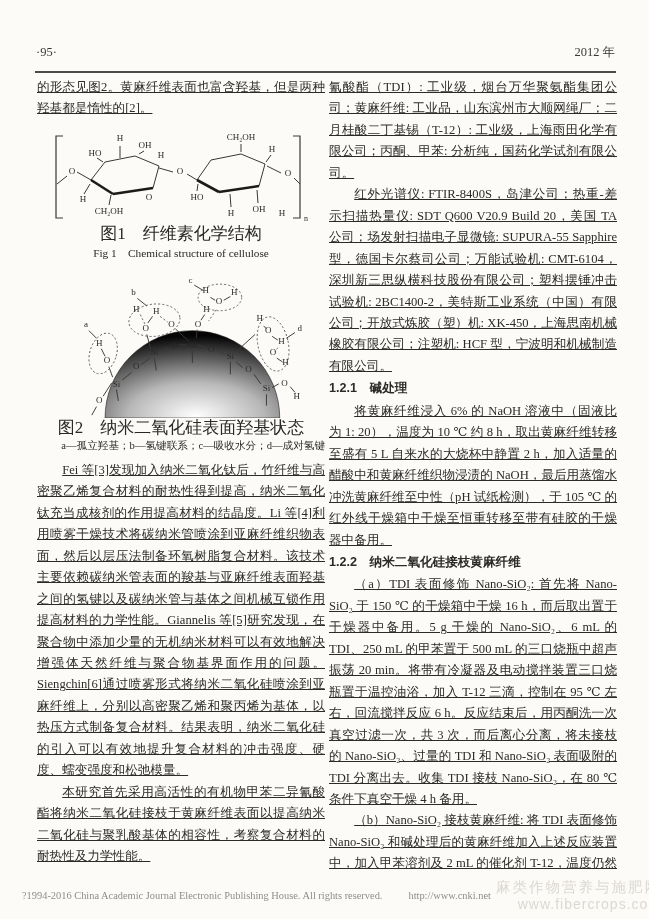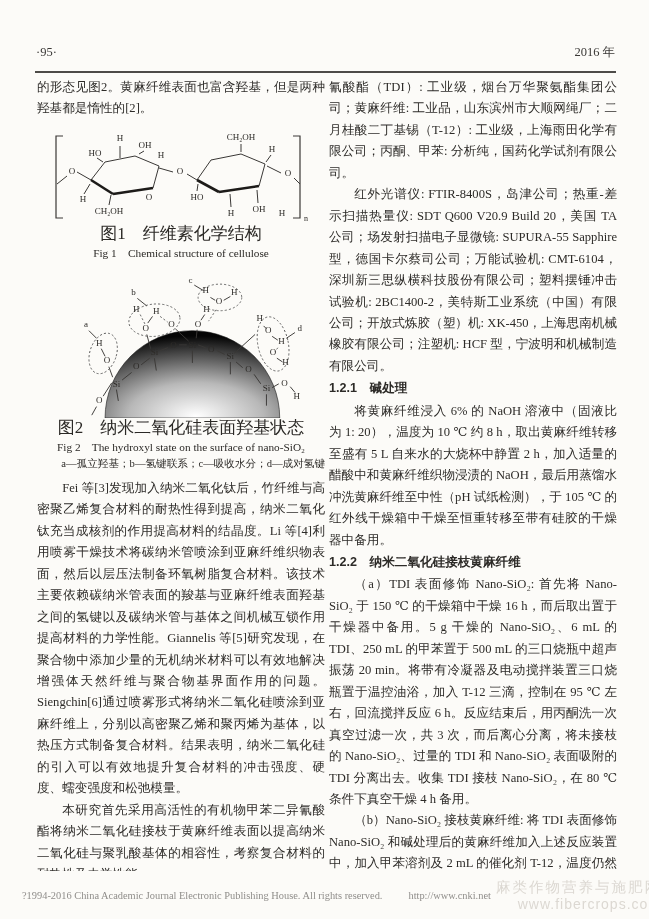--- a/index.html
+++ b/index.html
@@ -11,21 +11,21 @@
   
   .header{position:absolute;top:44px;left:36px;right:34px;height:22px;
     display:flex;align-items:baseline;justify-content:space-between;font-size:12.5px;color:#3a3836;}
   .journal-title{letter-spacing:11px;font-size:13.5px;padding-left:11px;}
   .header-rule{position:absolute;top:71px;left:35px;right:33px;height:2px;background:#4d4b48;}
   
   .col{position:absolute;top:77px;width:288px;height:794px;overflow:hidden;
     font-size:12.6px;line-height:21.45px;text-align:justify;}
   .col-left{left:37px;}
   .col-right{left:329px;}
-  .col p{margin:0;}
+  .col p{margin:0;text-decoration:underline;}
   .indent{text-indent:2em;}
   .sec-h2{font-family:"Liberation Sans","DejaVu Sans",sans-serif;font-weight:bold;font-size:12.6px;margin:1px 0;}
   
   .figure{margin:4px 0 6px 0;text-align:center;}
   .figure svg{display:block;margin:0 auto;}
   .fig-cap-zh{font-size:17px;line-height:20px;text-align:center;color:#2b2926;}
   .fig-cap-en{font-size:11.3px;line-height:18px;text-align:center;color:#2b2926;}
   .fig-legend{font-size:10.6px;line-height:16px;text-align:right;color:#2b2926;}
   svg text{font-family:"Liberation Serif","DejaVu Serif",serif;fill:#2d2b28;}
   .bond{stroke:#3a3836;stroke-width:1;fill:none;}
@@ -40,21 +40,21 @@
   .watermark .wm1{font-size:14.5px;letter-spacing:2px;}
   .watermark .wm2{font-size:14px;letter-spacing:1px;}
 </style>
 </head>
 <body>
 
 <div class="page">
 
   <div class="header">
     <span>·95·</span>
-    <span>2016 年</span>
+    <span>2012 年</span>
   </div>
   <div class="header-rule"></div>
 
   <div class="col col-left">
     <p>的形态见图2。黄麻纤维表面也富含羟基，但是两种羟基都是惰性的[2]。</p>
 
     <div class="figure">
       <svg width="272" height="100" viewBox="0 0 272 100">
         <path class="bracket" d="M18,12 L11,12 L11,94 L18,94"></path>
         <path class="bracket" d="M248,12 L255,12 L255,94 L248,94"></path>
@@ -200,21 +200,20 @@
             <text x="163" y="46" text-anchor="middle">H</text>
             <text x="219" y="56" text-anchor="middle">H</text>
             <text x="228" y="68" text-anchor="middle">O</text>
             <text x="242" y="80" text-anchor="middle">H</text>
             <text x="233" y="92" text-anchor="middle">O</text>
             <text x="246" y="102" text-anchor="middle">H</text>
             <text x="261" y="66" text-anchor="middle">d</text>
           </g>
       </svg>
       <div class="fig-cap-zh">图2　纳米二氧化硅表面羟基状态</div>
-      <div class="fig-cap-en">Fig 2　The hydroxyl state on the surface of nano-SiO₂</div>
       <div class="fig-legend">a—孤立羟基；b—氢键联系；c—吸收水分；d—成对氢键</div>
     </div>
 
     <p class="indent">Fei 等[3]发现加入纳米二氧化钛后，竹纤维与高密聚乙烯复合材料的耐热性得到提高，纳米二氧化钛充当成核剂的作用提高材料的结晶度。Li 等[4]利用喷雾干燥技术将碳纳米管喷涂到亚麻纤维织物表面，然后以层压法制备环氧树脂复合材料。该技术主要依赖碳纳米管表面的羧基与亚麻纤维表面羟基之间的氢键以及碳纳米管与基体之间机械互锁作用提高材料的力学性能。Giannelis 等[5]研究发现，在聚合物中添加少量的无机纳米材料可以有效地解决增强体天然纤维与聚合物基界面作用的问题。Siengchin[6]通过喷雾形式将纳米二氧化硅喷涂到亚麻纤维上，分别以高密聚乙烯和聚丙烯为基体，以热压方式制备复合材料。结果表明，纳米二氧化硅的引入可以有效地提升复合材料的冲击强度、硬度、蠕变强度和松弛模量。</p>
     <p class="indent">本研究首先采用高活性的有机物甲苯二异氰酸酯将纳米二氧化硅接枝于黄麻纤维表面以提高纳米二氧化硅与聚乳酸基体的相容性，考察复合材料的耐热性及力学性能。</p>
 
   </div>
 
   <div class="col col-right">
     <p>氰酸酯（TDI）: 工业级，烟台万华聚氨酯集团公司；黄麻纤维: 工业品，山东滨州市大顺网绳厂；二月桂酸二丁基锡（T-12）: 工业级，上海雨田化学有限公司；丙酮、甲苯: 分析纯，国药化学试剂有限公司。</p>

